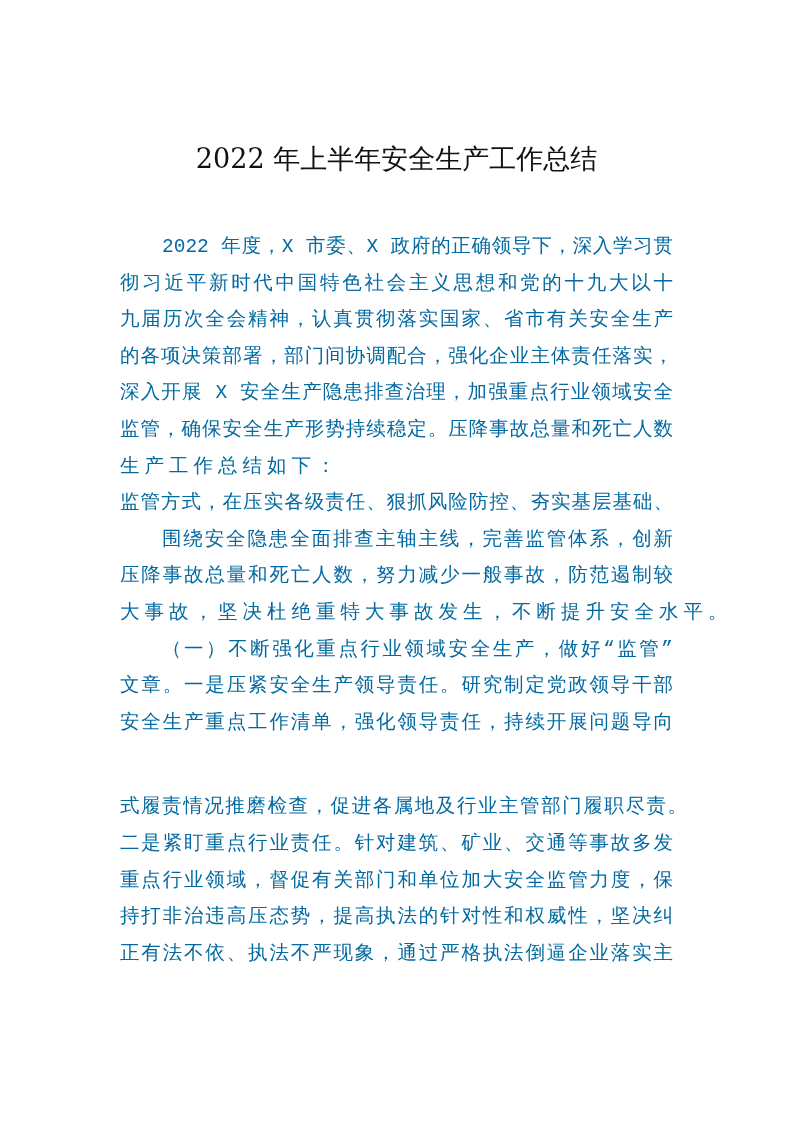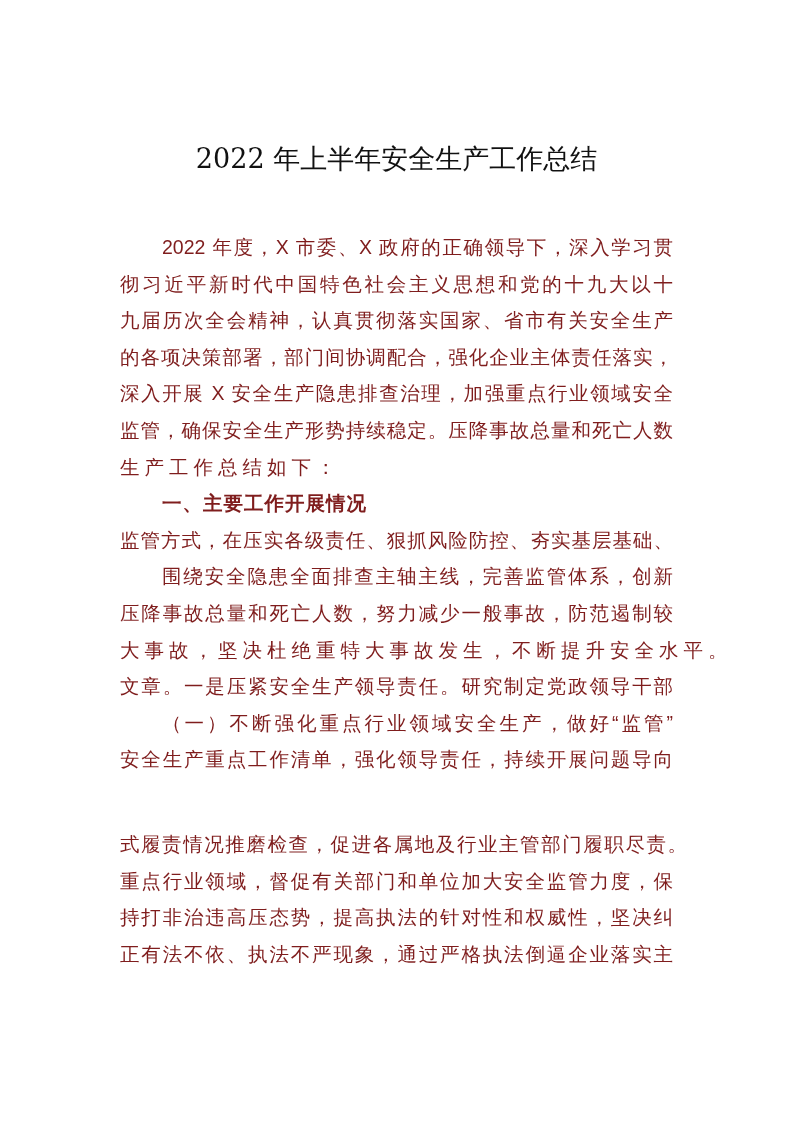--- a/index.html
+++ b/index.html
@@ -7,22 +7,22 @@
   .page { position: absolute; left: 0; top: 0; width: 793px; height: 1122px; background: #fff; }
   .title {
     position: absolute; left: 0; top: 139px; width: 793px;
     text-align: center;
     font-family: "DejaVu Serif", "Liberation Serif", serif;
     font-size: 27px; line-height: 40px; color: #111;
     letter-spacing: 0px;
   }
   .body-text {
     position: absolute; left: 120px; top: 229px; width: 553px;
-    font-family: Liberation Sans, sans-serif;
-    font-size: 19.5px; color: #7f1d1d;
+    font-family: Liberation Mono, monospace;
+    font-size: 19.5px; color: #0369a1;
   }
   .line {
     height: 36.6px; line-height: 36.6px;
     white-space: nowrap;
     text-align: justify; text-align-last: justify;
     overflow: visible;
   }
   .line.indent { padding-left: 42px; }
   .line.short { text-align-last: left; letter-spacing: 5px; }
   .line.heading { font-weight: bold; letter-spacing: 1px; text-align-last: left; }
@@ -37,28 +37,28 @@
   <div class="body-text">
 
     <div class="line indent">2022 年度，X 市委、X 政府的正确领导下，深入学习贯</div>
     <div class="line">彻习近平新时代中国特色社会主义思想和党的十九大以十</div>
     <div class="line">九届历次全会精神，认真贯彻落实国家、省市有关安全生产</div>
     <div class="line">的各项决策部署，部门间协调配合，强化企业主体责任落实，</div>
     <div class="line">深入开展 X 安全生产隐患排查治理，加强重点行业领域安全</div>
     <div class="line">监管，确保安全生产形势持续稳定。压降事故总量和死亡人数</div>
     <div class="line short">生产工作总结如下：</div>
 
-    <div class="line indent heading">一、主要工作开展情况</div>
 
     <div class="line">监管方式，在压实各级责任、狠抓风险防控、夯实基层基础、</div>
     <div class="line indent">围绕安全隐患全面排查主轴主线，完善监管体系，创新</div>
     <div class="line">压降事故总量和死亡人数，努力减少一般事故，防范遏制较</div>
     <div class="line short">大事故，坚决杜绝重特大事故发生，不断提升安全水平。</div>
 
+    <div class="line indent">（一）不断强化重点行业领域安全生产，做好“监管”</div>
     <div class="line">文章。一是压紧安全生产领导责任。研究制定党政领导干部</div>
-    <div class="line indent">（一）不断强化重点行业领域安全生产，做好“监管”</div>
     <div class="line">安全生产重点工作清单，强化领导责任，持续开展问题导向</div>
     <div class="line last-wide">式履责情况推磨检查，促进各属地及行业主管部门履职尽责。</div>
+    <div class="line">二是紧盯重点行业责任。针对建筑、矿业、交通等事故多发</div>
     <div class="line">重点行业领域，督促有关部门和单位加大安全监管力度，保</div>
     <div class="line">持打非治违高压态势，提高执法的针对性和权威性，坚决纠</div>
     <div class="line">正有法不依、执法不严现象，通过严格执法倒逼企业落实主</div>
   </div>
 </div>
 
 </body></html>

